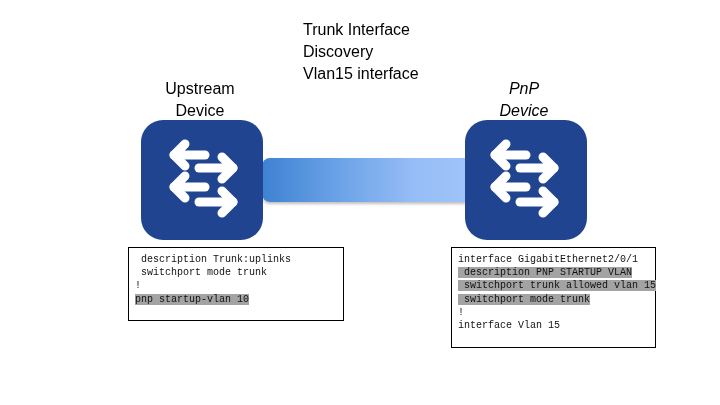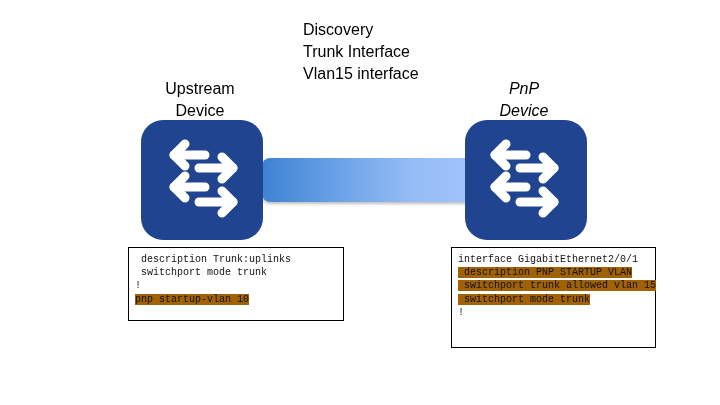--- a/index.html
+++ b/index.html
@@ -13,28 +13,28 @@
   .sw-up { left:141px; top:120px; }
   .sw-pnp { left:465px; top:120px; }
   .switch svg { position:absolute; left:0; top:0; }
   .link { position:absolute; left:262px; top:158px; width:204px; height:44px; border-radius:8px 0 0 8px;
           background:linear-gradient(to right, #3e82d2 0%, #6ea4e8 40%, #97bdf6 75%, #9fc3fa 100%);
           box-shadow:0 2px 3px rgba(0,0,0,0.25); }
   .cfg { position:absolute; border:1px solid #000; background:#fff; font-family:"Liberation Mono", monospace; font-size:10px; line-height:13.2px; color:#111; padding:5px 6px 4px 6px; box-sizing:border-box; }
   .cfg-up { left:128px; top:247px; width:216px; height:74px; }
   .cfg-pnp { left:451px; top:247px; width:205px; height:101px; }
   .cfg div { white-space:pre; height:13.2px; }
-  .hl span { background:#a16207; }
+  .hl span { background:#a3a3a3; }
 </style>
 </head>
 <body>
 
 <div class="title-block">
+  <div>Trunk Interface</div>
   <div>Discovery</div>
-  <div>Trunk Interface</div>
   <div>Vlan15 interface</div>
 </div>
 
 <div class="dev-label dev-upstream">
   <div>Upstream</div>
   <div>Device</div>
 </div>
 <div class="dev-label dev-pnp">
   <div>PnP</div>
   <div>Device</div>
@@ -78,13 +78,14 @@
   <div><span>!</span></div>
   <div class="hl"><span>pnp startup-vlan 10</span></div>
 </div>
 
 <div class="cfg cfg-pnp">
   <div><span>interface GigabitEthernet2/0/1</span></div>
   <div class="hl"><span> description PNP STARTUP VLAN</span></div>
   <div class="hl"><span> switchport trunk allowed vlan 15</span></div>
   <div class="hl"><span> switchport mode trunk</span></div>
   <div><span>!</span></div>
+  <div><span>interface Vlan 15</span></div>
 </div>
 
 </body></html>

